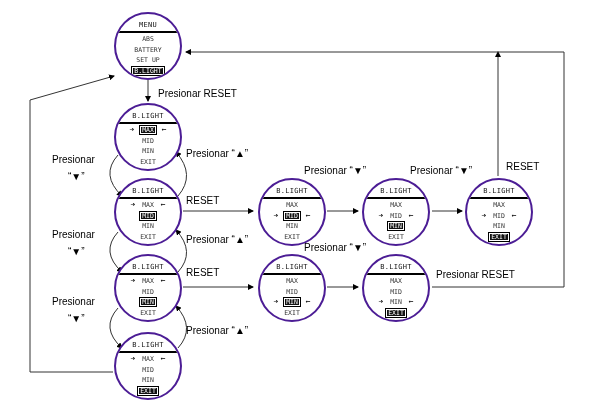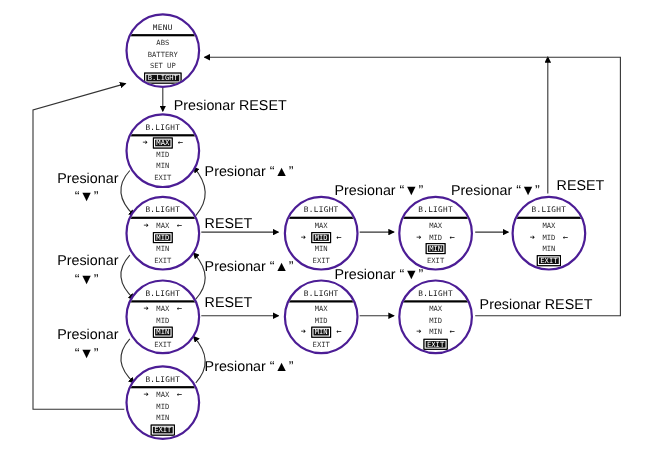--- a/index.html
+++ b/index.html
@@ -1,20 +1,20 @@
 <!DOCTYPE html>
 <html><head>
 <meta charset="utf-8">
 <style>
   html, body { margin: 0; padding: 0; background: #ffffff; }
   body { width: 605px; height: 416px; position: relative; overflow: hidden;
          font-family: "Liberation Sans", sans-serif; }
   #diagram { position: absolute; left: 0; top: 0; width: 605px; height: 416px; }
   .lbl { position: absolute; font-family: "Liberation Sans", sans-serif;
-         font-size: 13px; color: #000; white-space: nowrap; line-height: 1; }
+         font-size: 10px; color: #000; white-space: nowrap; line-height: 1; }
   .lbl.center { text-align: right; }
   .screen { position: absolute; width: 68px; height: 68px; border: 2px solid #4c1d95;
             border-radius: 50%; background: #fff; box-sizing: border-box; overflow: hidden; }
   .screen .hdr { position: absolute; left: 0; right: 0; top: 6px; height: 11px;
                  text-align: center; font-family: "DejaVu Sans Mono", monospace;
                  font-size: 7px; line-height: 11px; color: #111; letter-spacing: 0.3px; }
   .screen .hdr::after { content: ""; position: absolute; left: 0; right: 0; bottom: -2px;
                         height: 2px; background: #000; }
   .screen .rows { position: absolute; left: 0; right: 0; top: 20px; }
   .screen .row { height: 10.5px; text-align: center; font-family: "DejaVu Sans Mono", monospace;

